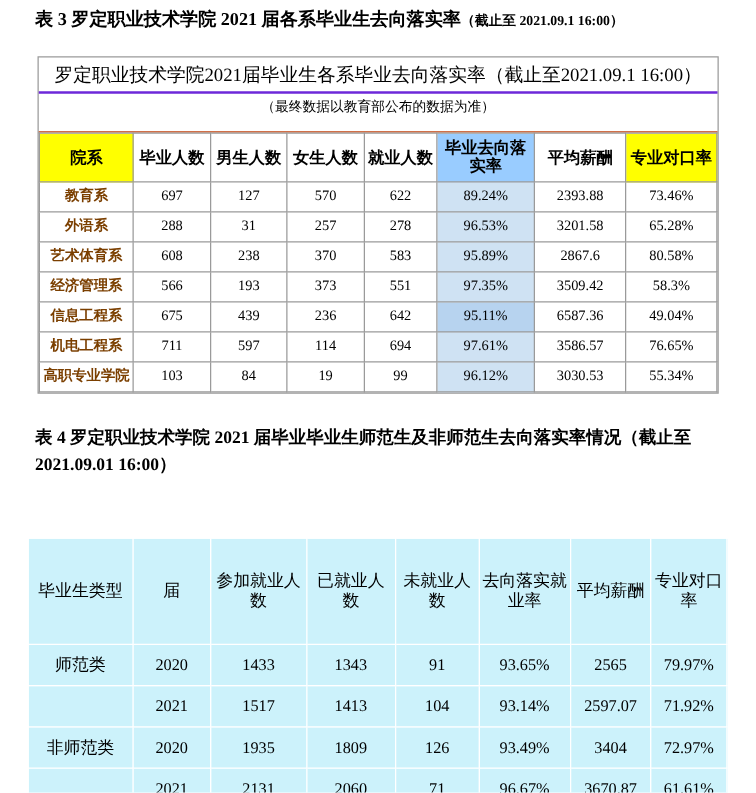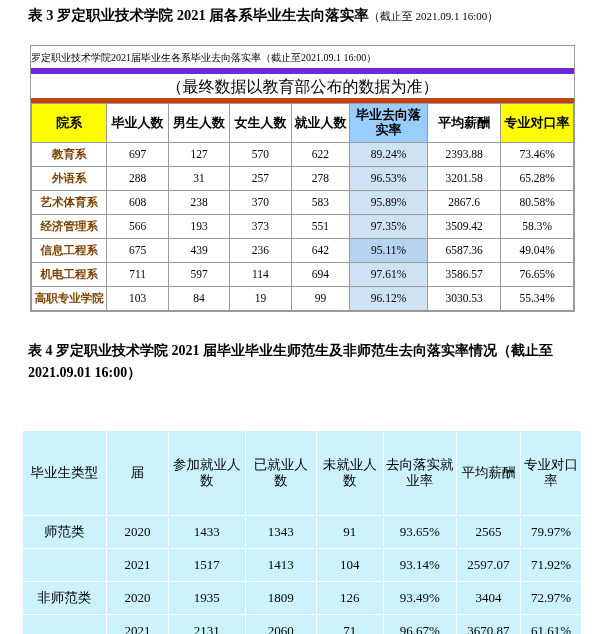--- a/index.html
+++ b/index.html
@@ -22,42 +22,43 @@
     left: 28px;
     top: 6px;
     width: 560px;
     font-family: "Liberation Serif", serif;
     font-weight: bold;
     font-size: 14.5px;
     white-space: nowrap;
   }
   .t3-caption .cap-small {
     font-size: 11px;
-    font-weight: normal;
+    font-weight: bold;
   }
 
   .t3-wrap {
     position: absolute;
     left: 30px;
     top: 45px;
     width: 545px;
     border: 1px solid #9a9a9a;
     box-sizing: border-box;
   }
   .t3-title {
-    font-size: 10px;
+    font-size: 15px;
+    text-align: center;
     padding: 5px 0 3px 0;
-    border-bottom: 6px solid #6d28d9;
+    border-bottom: 2px solid #6d28d9;
     letter-spacing: 0px;
   }
   .t3-sub {
-    font-size: 16px;
-    text-align: center;
-    padding: 3px 0 0 0;
-    border-bottom: 5px solid #c2410c;
+    font-size: 11px;
+    text-align: center;
+    padding: 3px 0 12px 0;
+    border-bottom: 1px solid #c2410c;
   }
 
   table.t3 {
     border-collapse: collapse;
     width: 100%;
     font-size: 11.5px;
   }
   table.t3 td {
     border: 1px solid #9a9a9a;
     text-align: center;

